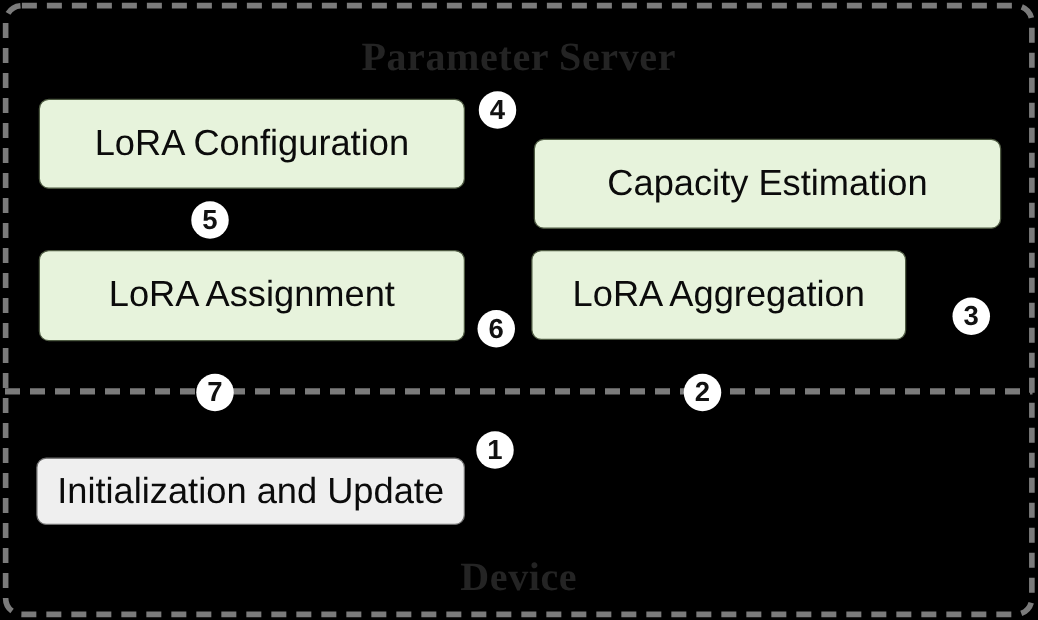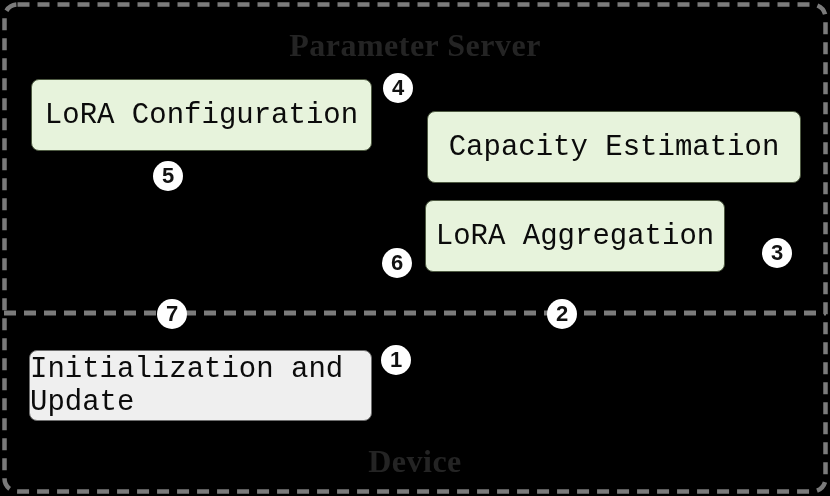--- a/index.html
+++ b/index.html
@@ -35,38 +35,38 @@
   }
   .title-parameter-server { top: 27px; }
   .title-device { top: 443px; }
 
   .box {
     position: absolute;
     display: flex;
     align-items: center;
     justify-content: center;
     border-radius: 8px;
-    font-family: Liberation Mono, monospace;
+    font-family: Liberation Sans, sans-serif;
     font-size: 29px;
     color: #0b0b0b;
     box-sizing: border-box;
   }
   .box.green {
     background: #e7f3dc;
     border: 1px solid #4e5a42;
   }
   .box.gray {
     background: #efefef;
     border: 1px solid #6e6e6e;
   }
   .box-lora-configuration { left: 31px;  top: 79px;  width: 341px; height: 72px; }
   .box-capacity-estimation { left: 427px; top: 79px;  width: 374px; height: 72px; margin-top: 32px; }
   .box-lora-assignment    { left: 31px;  top: 200px; width: 341px; height: 73px; }
   .box-lora-aggregation   { left: 425px; top: 200px; width: 300px; height: 72px; }
-  .box-initialization     { left: 29px;  top: 350px; width: 343px; height: 71px; }
+  .box-initialization     { left: 29px;  top: 366px; width: 343px; height: 54px; }
   .box-local-fine-tuning  { left: 427px; top: 350px; width: 374px; height: 71px; }
 
   .step-circle {
     position: absolute;
     width: 30px;
     height: 30px;
     border-radius: 50%;
     background: #ffffff;
     color: #111111;
     display: flex;
@@ -94,20 +94,21 @@
     <rect x="4.5" y="4.5" width="821" height="487" rx="13" fill="none" stroke="#7b7b7b" stroke-width="4.5" stroke-dasharray="12 8"></rect>
     <line x1="4" y1="313" x2="826" y2="313" stroke="#7b7b7b" stroke-width="5" stroke-dasharray="12 8"></line>
   </svg>
 
   <div class="section-title title-parameter-server">Parameter Server</div>
 
   <div class="box green box-lora-configuration">LoRA Configuration</div>
 
   <div class="box green box-capacity-estimation">Capacity Estimation</div>
 
+  <div class="box green box-lora-assignment">LoRA Assignment</div>
 
   <div class="box green box-lora-aggregation">LoRA Aggregation</div>
 
   <div class="box gray box-initialization">Initialization and Update</div>
 
 
   <div class="section-title title-device">Device</div>
 
   <div class="step-circle step-1">1</div>
   <div class="step-circle step-2">2</div>

